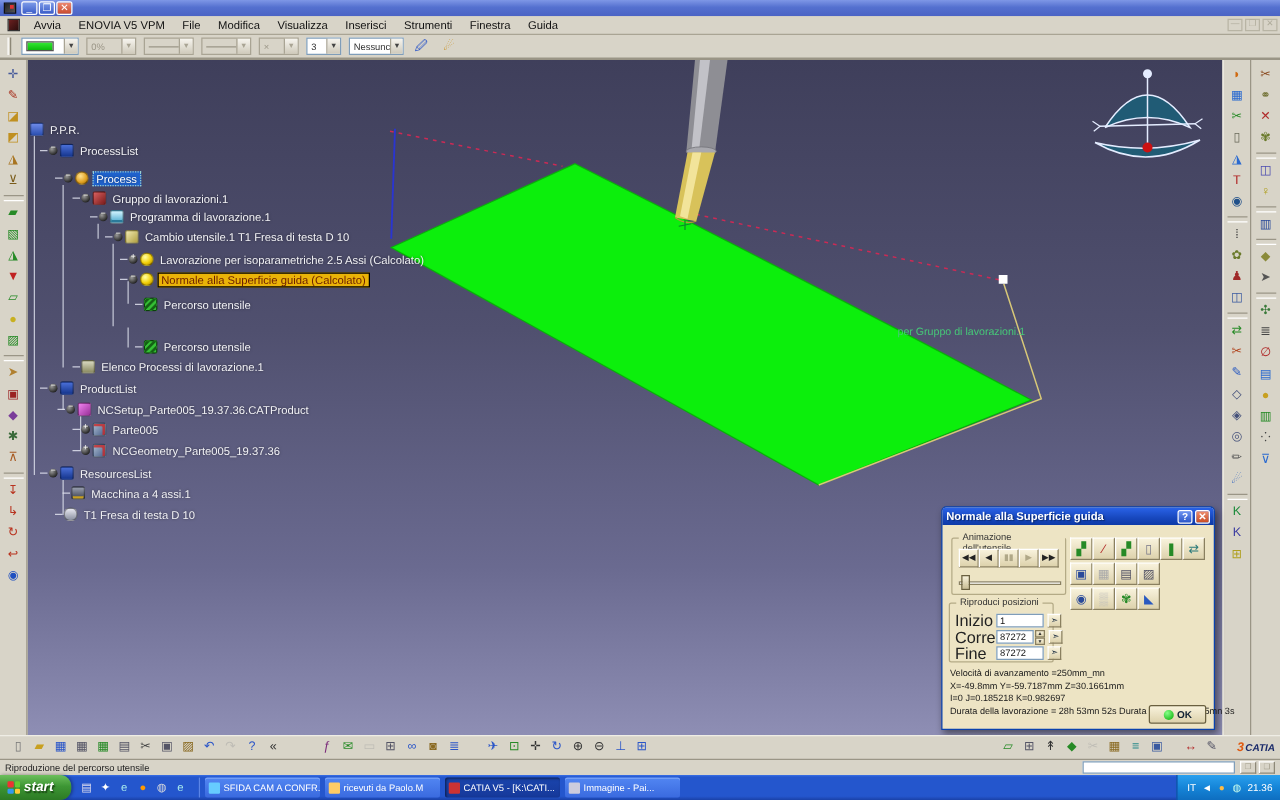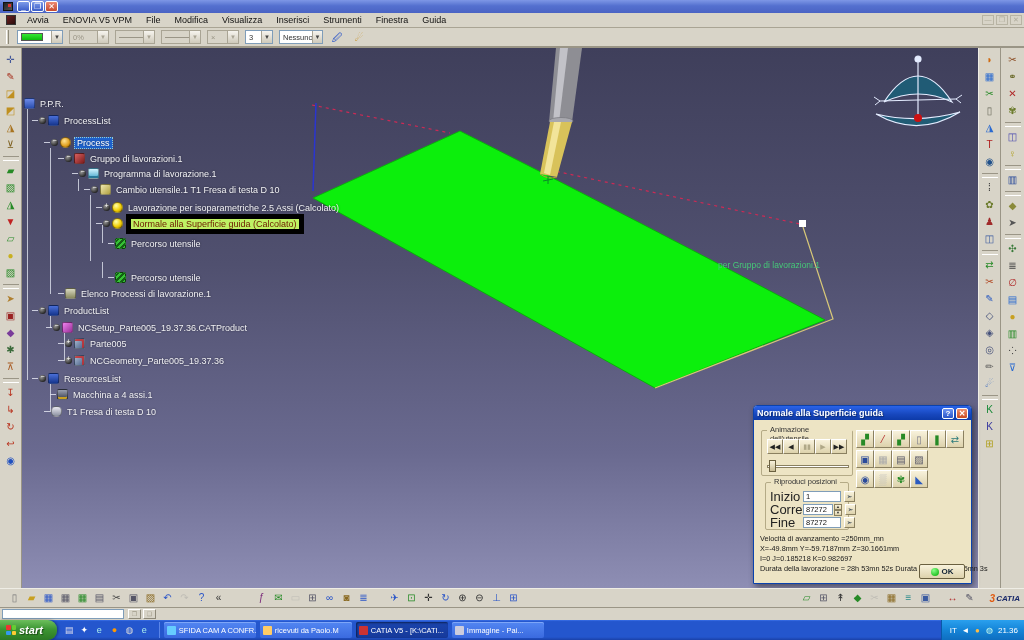--- a/index.html
+++ b/index.html
@@ -53,21 +53,21 @@
   .tree{position:absolute;left:0;top:0;right:0;bottom:0;pointer-events:none}
   .trow{position:absolute;display:flex;align-items:center;white-space:nowrap;pointer-events:auto;height:13px}
   .trow .stub{width:6px;height:1px;background:#dfe2ee;opacity:.85;margin-right:1px}
   .knob{width:7px;height:7px;border-radius:50%;background:radial-gradient(circle at 35% 30%,#999,#222 75%);margin-right:2px;position:relative;flex:0 0 auto}
   .knob::after{position:absolute;left:0;top:-2px;width:7px;text-align:center;font-size:7px;color:#fff}
   .knob.m::after{content:"−"}
   .knob.p::after{content:"+"}
   .ti{width:11px;height:11px;display:inline-block;margin-right:3px;border-radius:2px;flex:0 0 auto;border:1px solid rgba(0,0,0,.35)}
   .tlabel{color:#f2f2f6;font-size:9px;text-shadow:0 0 2px rgba(0,0,0,.5);padding:0 2px}
   .tlabel.selblue{background:#1f62cc;border:1px dotted #9cc;color:#fff}
-  .tlabel.selorange{background:#bef264;border:5px solid #000000;color:#6e2000;text-shadow:none}
+  .tlabel.selorange{background:#eab308;border:1px solid #000000;color:#6e2000;text-shadow:none}
   .tline{position:absolute;width:1px;background:#dfe2ee;opacity:.8}
   .i-ppr{background:linear-gradient(#6d8ae8,#2b4fb0)}
   .i-plist{background:linear-gradient(#4a6fd8,#16368e)}
   .i-proc{border-radius:50%;background:radial-gradient(circle at 38% 32%,#ffe290,#e0a020 60%,#8a5c00)}
   .i-grp{background:linear-gradient(135deg,#d86060,#7c1c1c)}
   .i-prog{background:linear-gradient(#d2f4ff,#49a8cc);box-shadow:inset 0 -2px 0 #2a7a9a}
   .i-cmb{background:linear-gradient(135deg,#f0e8b0,#b0a040)}
   .i-ball{border-radius:50%;background:radial-gradient(circle at 35% 30%,#ffffa8,#f2cf06 55%,#9a7400)}
   .i-path{background:repeating-linear-gradient(-45deg,#35c035,#35c035 2px,#146014 2px,#146014 4px)}
   .i-elen{background:linear-gradient(#d8d8c0,#8a8a60)}
@@ -467,21 +467,21 @@
         <span class="gbtn" style="color: rgb(85, 85, 102);">▨</span>
       </div>
     <div class="dgrid" style="left:102px;top:64px">
 
     <span class="gbtn" style="color: rgb(42, 74, 154);">◉</span>
         <span class="gbtn dim" style="color: rgb(187, 187, 187);">▒</span>
         <span class="gbtn" style="color: rgb(38, 138, 38);">✾</span>
         <span class="gbtn" style="color: rgb(42, 90, 192);">◣</span>
       </div>
 
-    <div class="group" style="left:11px;top:76px;width:84px;height:48px">
+    <div class="group" style="left:5px;top:76px;width:84px;height:48px">
       <span class="legend">Riproduci posizioni</span>
       <div class="fieldrow" style="left:4px;top:7px">
         <span class="flabel">Inizio</span>
         <span class="finput">1</span>
         <span class="pick">➣</span>
       </div>
       <div class="fieldrow" style="left:4px;top:20px">
         <span class="flabel">Corrente</span>
         <span class="finput" style="width:30px">87272</span>
         <span class="spin">
@@ -554,20 +554,21 @@
       <span class="tbi" style="color: rgb(176, 34, 34); margin-left: 10px;">↔</span>
       <span class="tbi" style="color: rgb(85, 85, 102);">✎</span>
     </span>
   <span class="logo">
     <span class="lmark">3</span>
     <span class="ltext">CATIA</span>
   </span>
 </div>
 
 <div class="statusbar">
+  <span class="smsg">Riproduzione del percorso utensile</span>
   <span class="sinput"></span>
   <span class="sbtn">❐</span>
   <span class="sbtn">❑</span>
 </div>
 
 <div class="taskbar">
   <div class="startbtn">
     <span class="flag">
         <i></i>
         <i></i>

